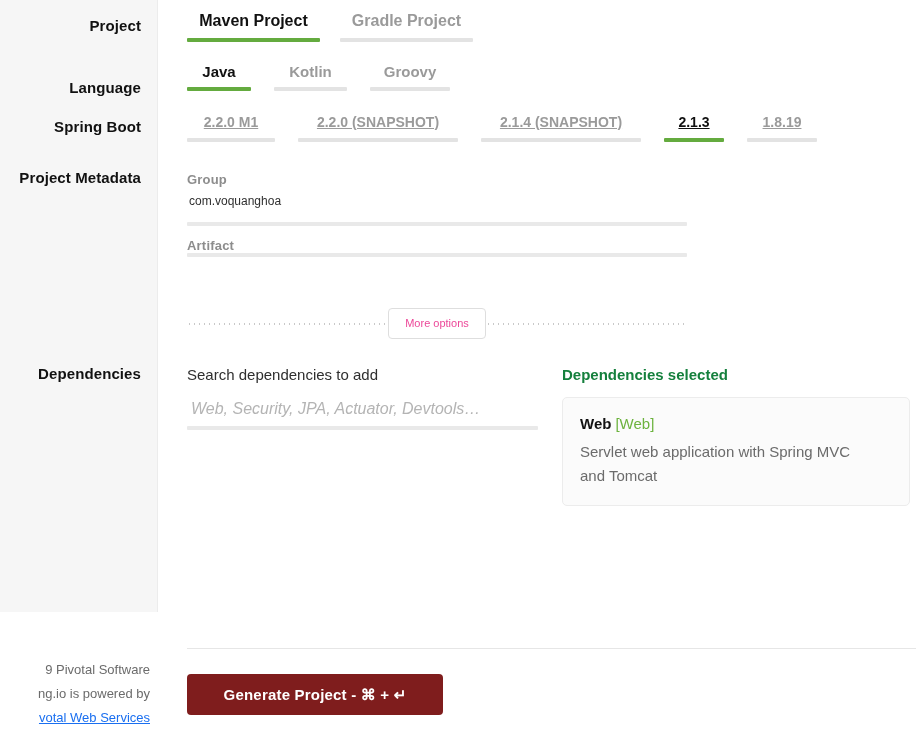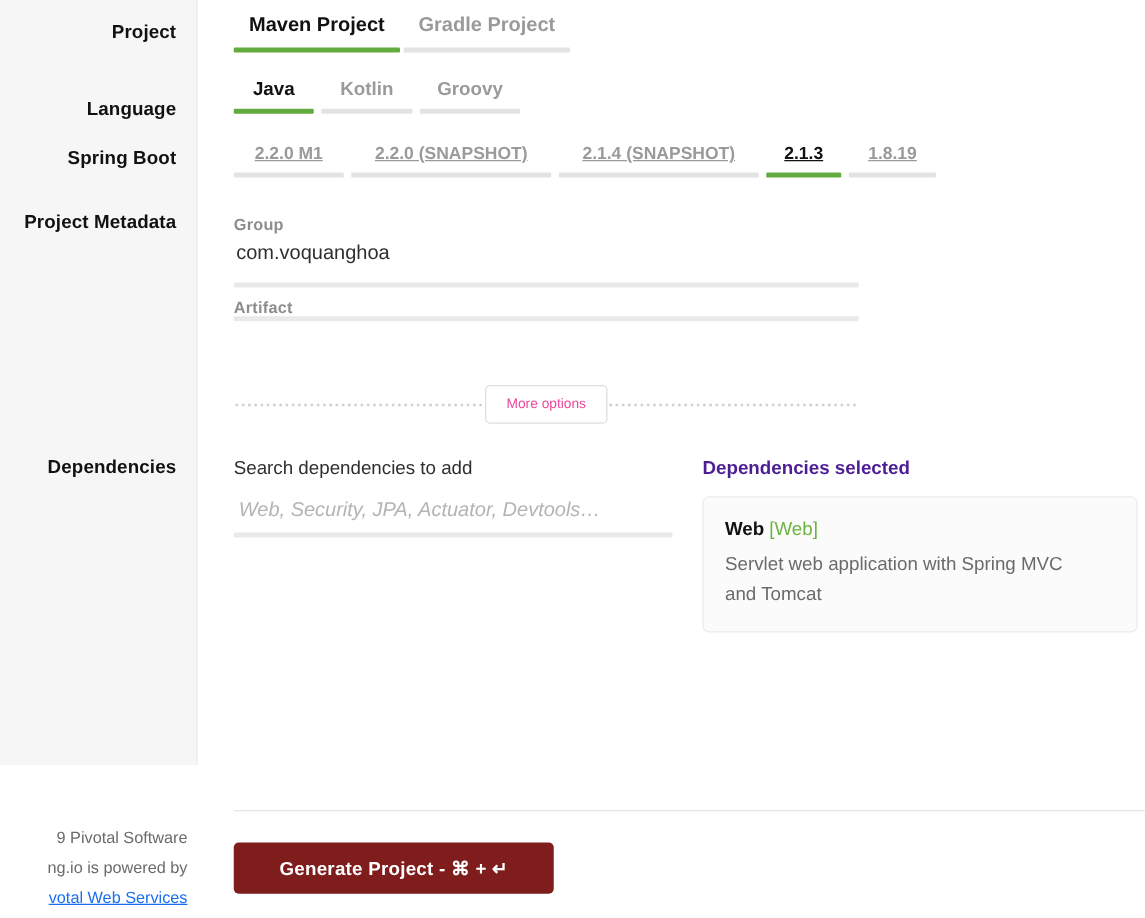--- a/index.html
+++ b/index.html
@@ -63,21 +63,21 @@
   }
 
   
   #content {
     position: absolute;
     left: 158px; top: 0;
     width: 758px;
     height: 734px;
   }
 
-  .tabrow { position: absolute; display: flex; }
+  .tabrow { position: absolute; display: flex; gap: 17px; }
   .tab {
     display: flex;
     flex-direction: column;
     align-items: center;
     cursor: pointer;
     user-select: none;
   }
   .tab .tab-text {
     font-weight: bold;
     color: #9a9a9a;
@@ -124,21 +124,21 @@
     left: 29px;
     width: 500px;
   }
   .field-label {
     font-size: 13px;
     font-weight: bold;
     color: #8d8d8d;
     letter-spacing: .2px;
   }
   .field-value {
-    font-size: 16px;
+    font-size: 12px;
     color: #2f2f2f;
     margin-top: 6px;
     padding-bottom: 14px;
     border: 0;
     outline: none;
     background: transparent;
     font-family: "Liberation Sans", sans-serif;
     display: block;
     width: 100%;
     box-sizing: border-box;
@@ -214,21 +214,21 @@
     height: 4px;
     background: #e9e9e9;
     border-radius: 1px;
   }
 
   #dep-selected-title {
     position: absolute;
     left: 404px; top: 366px;
     font-size: 15px;
     font-weight: bold;
-    color: #4c1d95;
+    color: #15803d;
   }
   #dep-card {
     position: absolute;
     left: 404px; top: 397px;
     width: 348px;
     box-sizing: border-box;
     background: #fbfbfb;
     border: 1px solid #ececec;
     border-radius: 5px;
     padding: 15px 17px 17px 17px;

